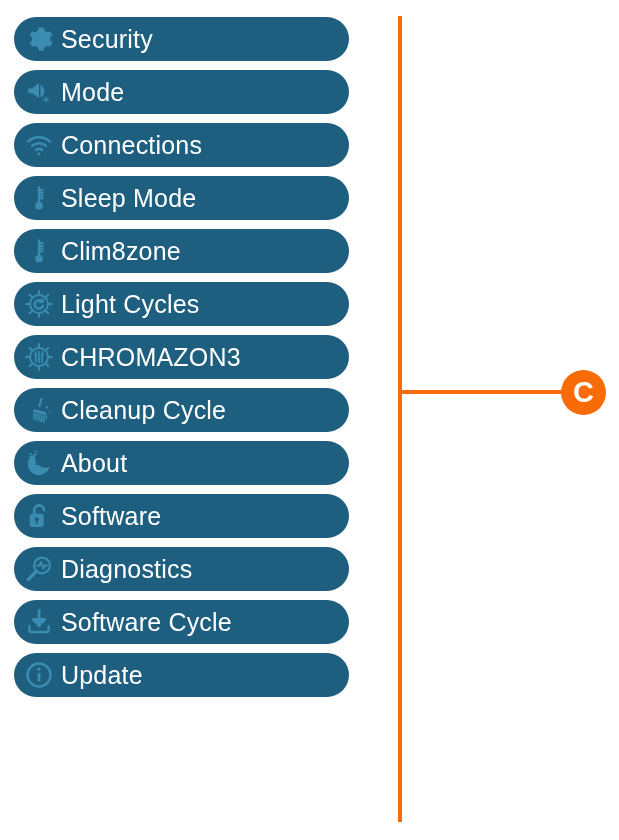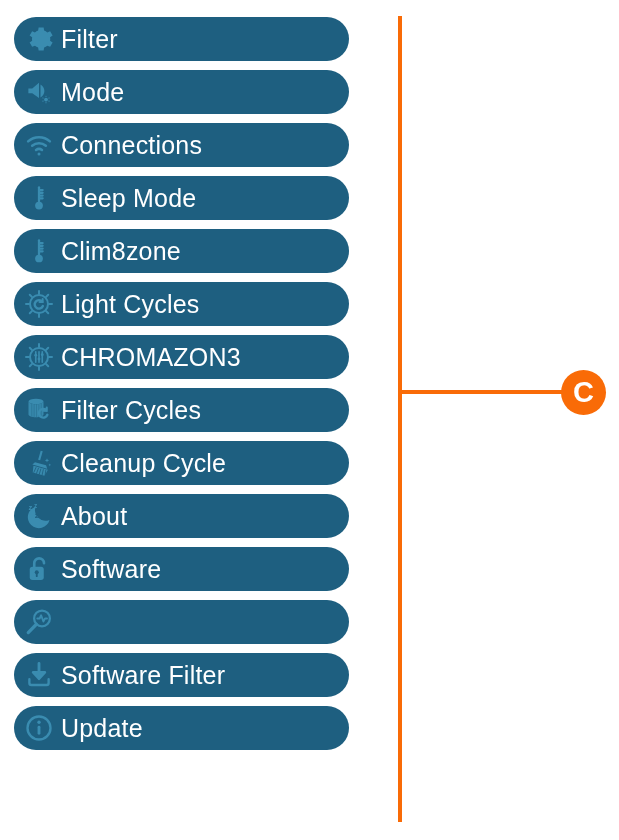--- a/index.html
+++ b/index.html
@@ -101,21 +101,21 @@
 
 <div id="menu-list">
 
   <div class="menu-item">
     <span class="menu-icon">
       <svg viewBox="0 0 24 24" fill="#3a8cb0">
         <path d="M12 8.2a3.8 3.8 0 1 0 0 7.6 3.8 3.8 0 0 0 0-7.6zm0 5.6a1.8 1.8 0 1 1 0-3.6 1.8 1.8 0 0 1 0 3.6z"></path>
         <path d="M21 12c0-.5-.05-1-.14-1.47l2.04-1.3-2-3.46-2.26.93a8.9 8.9 0 0 0-2.54-1.47L15.7 2.8h-4l-.4 2.43a8.9 8.9 0 0 0-2.54 1.47L6.5 5.77l-2 3.46 2.04 1.3A9 9 0 0 0 6.4 12c0 .5.05 1 .14 1.47l-2.04 1.3 2 3.46 2.26-.93a8.9 8.9 0 0 0 2.54 1.47l.4 2.43h4l.4-2.43a8.9 8.9 0 0 0 2.54-1.47l2.26.93 2-3.46-2.04-1.3c.09-.47.14-.97.14-1.47z"></path>
       </svg>
     </span>
-    <span class="menu-label">Filter</span>
+    <span class="menu-label">Security</span>
   </div>
 
   <div class="menu-item">
     <span class="menu-icon">
       <svg viewBox="0 0 24 24" fill="#3a8cb0">
         <path d="M3.5 9.2h3.1L12 4.6v12.2L6.6 13H3.5z"></path>
         <path d="M13.2 5.9v10.4c1.9-1.2 3.1-3.1 3.1-5.2s-1.2-4-3.1-5.2z"></path>
         <circle cx="17.6" cy="18" r="1.5"></circle>
         <path d="M17.6 14.7l.6 1.1h-1.2zM17.6 21.3l-.6-1.1h1.2zM14.6 16.3l1.2.2-.6 1.05zM20.6 19.7l-1.2-.2.6-1.05zM14.6 19.7l.6-1.25.6 1.05zM20.6 16.3l-.6 1.25-.6-1.05z"></path>
       </svg>
@@ -176,34 +176,20 @@
         <path d="M12 1.6v2.4M12 20v2.4M1.6 12h2.4M20 12h2.4M4.6 4.6l1.7 1.7M17.7 17.7l1.7 1.7M19.4 4.6l-1.7 1.7M6.3 17.7l-1.7 1.7"></path>
         <path d="M9.4 7.8v8.4M12 7.8v8.4M14.6 7.8v8.4" stroke-width="1.3"></path>
         <circle cx="9.4" cy="10.6" r="1.15" fill="#3a8cb0" stroke="none"></circle>
         <circle cx="12" cy="13.6" r="1.15" fill="#3a8cb0" stroke="none"></circle>
         <circle cx="14.6" cy="10.1" r="1.15" fill="#3a8cb0" stroke="none"></circle>
       </svg>
     </span>
     <span class="menu-label">CHROMAZON3</span>
   </div>
 
-  <div class="menu-item">
-    <span class="menu-icon">
-      <svg viewBox="0 0 24 24" fill="#3a8cb0">
-        <ellipse cx="9.6" cy="5.2" rx="6" ry="2.2"></ellipse>
-        <path d="M3.6 5.2v10.4c0 1.2 2.7 2.2 6 2.2s6-1 6-2.2V5.2c0 1.2-2.7 2.2-6 2.2s-6-1-6-2.2z" opacity="0.92"></path>
-        <path d="M6.2 6.9v10M8.1 7.3v10.2M10 7.4v10.2M11.9 7.3v10.2M13.8 6.9v10" stroke="#1e5f80" stroke-width="0.55" fill="none" opacity="0.55"></path>
-        <g transform="translate(13.6,12.4)">
-          <path d="M5.1 3.4a3.5 3.5 0 1 1-.9-3.8" fill="none" stroke="#3a8cb0" stroke-width="1.9" stroke-linecap="round"></path>
-          <path d="M4.6-2.3l-.1 2.6 -2.6-.1" fill="none" stroke="#3a8cb0" stroke-width="1.7" stroke-linecap="round"></path>
-        </g>
-      </svg>
-    </span>
-    <span class="menu-label">Filter Cycles</span>
-  </div>
 
 
   <div class="menu-item">
     <span class="menu-icon">
       <svg viewBox="0 0 24 24" fill="#3a8cb0">
         <path d="M12.3 2.3h1.7v7.4h-1.7z" transform="rotate(16 13.1 6)"></path>
         <path d="M8.3 12.6h9.2l1.6 2.4H6.8z" transform="rotate(16 13.1 13.8)"></path>
         <path d="M6.6 15.7h12l-1.3 5.4H7.5z" transform="rotate(16 12.6 18.4)" opacity="0.95"></path>
         <path d="M9 16.2l-.7 4.9M11 16.2l-.4 5.1M13 16.3l-.1 5.1M15 16.2l.3 5M17 15.9l.7 4.8" stroke="#1e5f80" stroke-width="0.6" fill="none" transform="rotate(16 12.6 18.4)"></path>
         <path d="M18.4 8.1l.45 1.3 1.3.45-1.3.45-.45 1.3-.45-1.3-1.3-.45 1.3-.45z"></path>
@@ -238,30 +224,31 @@
   </div>
 
   <div class="menu-item">
     <span class="menu-icon">
       <svg viewBox="0 0 24 24" fill="none" stroke="#3a8cb0" stroke-width="1.8" stroke-linecap="round" stroke-linejoin="round">
         <circle cx="14.4" cy="9.1" r="6.3"></circle>
         <path d="M9.9 13.8L3.4 20.5" stroke-width="2.6"></path>
         <path d="M10.6 9.2h1.9l1.2-2.6 1.8 5 1.3-2.4h1.6" stroke-width="1.5"></path>
       </svg>
     </span>
+    <span class="menu-label">Diagnostics</span>
   </div>
 
   <div class="menu-item">
     <span class="menu-icon">
       <svg viewBox="0 0 24 24">
         <path d="M12 2.8v9.3M12 14.9l-4.6-5h9.2z" fill="#3a8cb0" stroke="#3a8cb0" stroke-width="2.3" stroke-linecap="round" stroke-linejoin="round"></path>
         <path d="M4.3 15.3v3.1c0 .9.7 1.6 1.6 1.6h12.2c.9 0 1.6-.7 1.6-1.6v-3.1" fill="none" stroke="#3a8cb0" stroke-width="1.9" stroke-linecap="round"></path>
       </svg>
     </span>
-    <span class="menu-label">Software Filter</span>
+    <span class="menu-label">Software Cycle</span>
   </div>
 
   <div class="menu-item">
     <span class="menu-icon">
       <svg viewBox="0 0 24 24">
         <circle cx="12" cy="12" r="9.2" fill="none" stroke="#3a8cb0" stroke-width="1.9"></circle>
         <circle cx="12" cy="7.4" r="1.35" fill="#3a8cb0"></circle>
         <rect x="10.85" y="10.2" width="2.3" height="7.2" rx="1.15" fill="#3a8cb0"></rect>
       </svg>
     </span>

